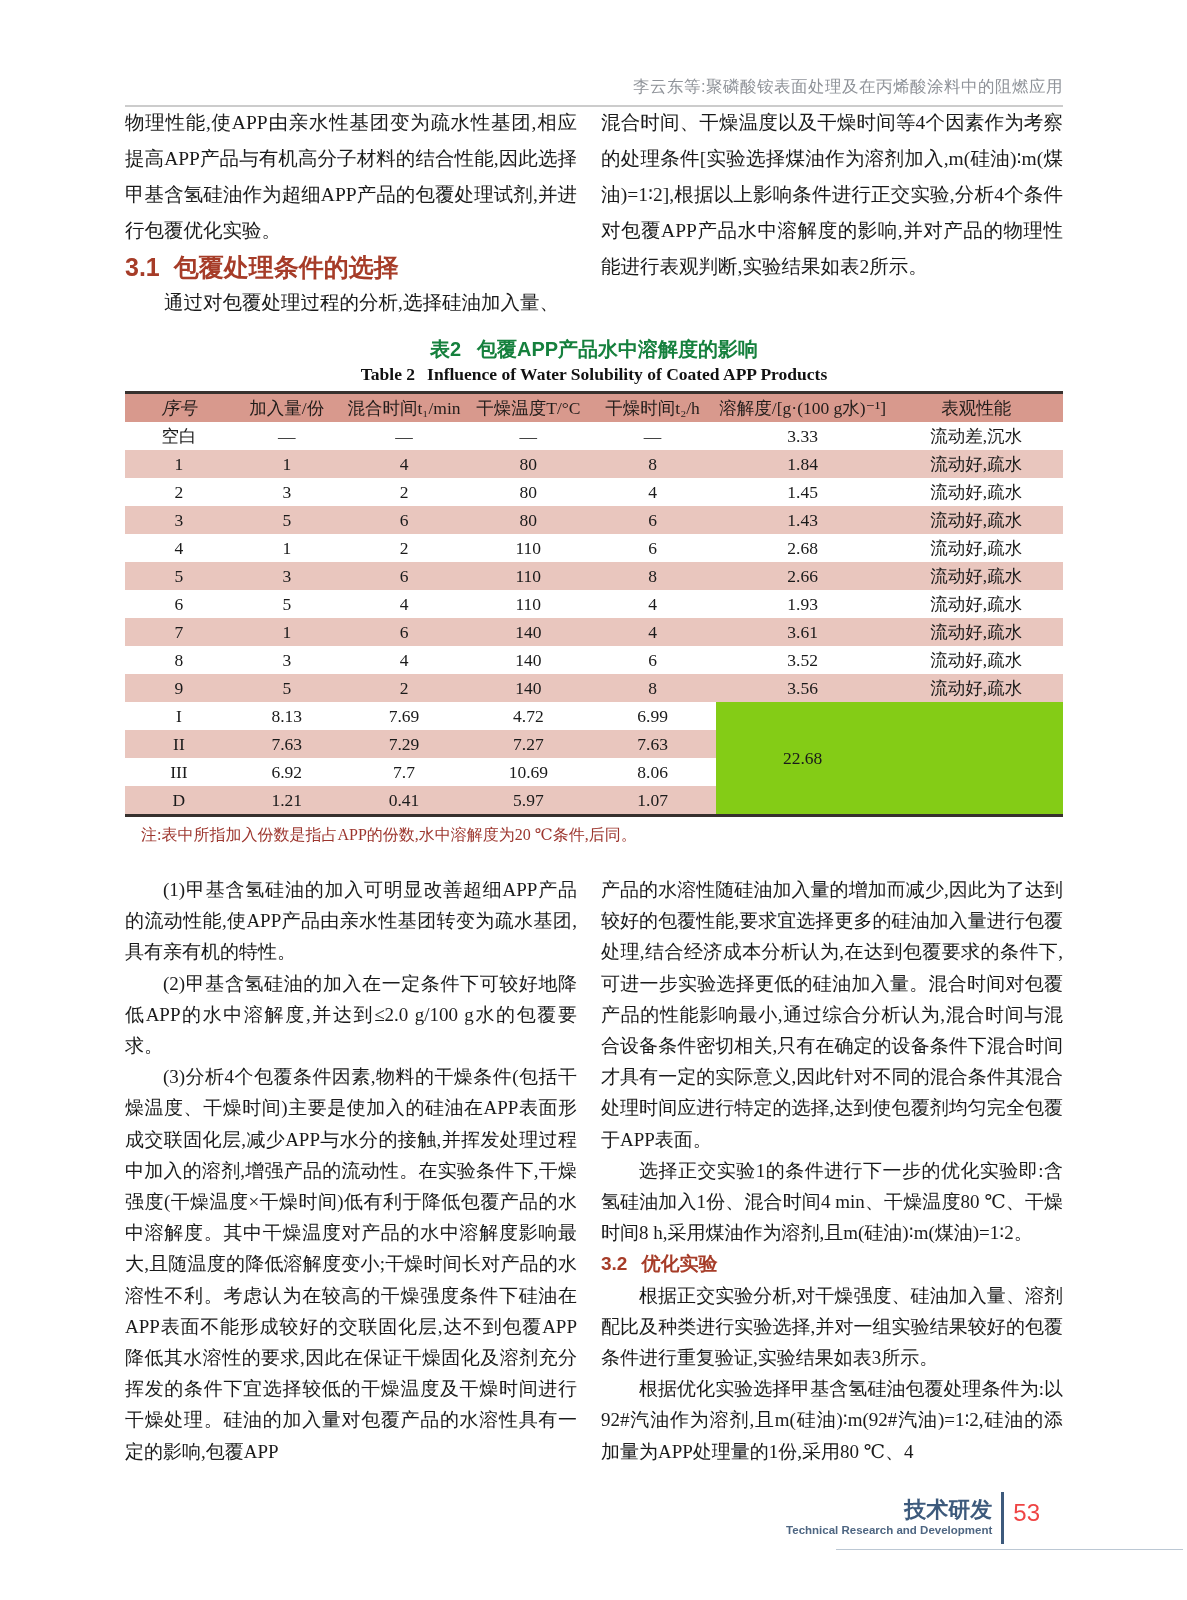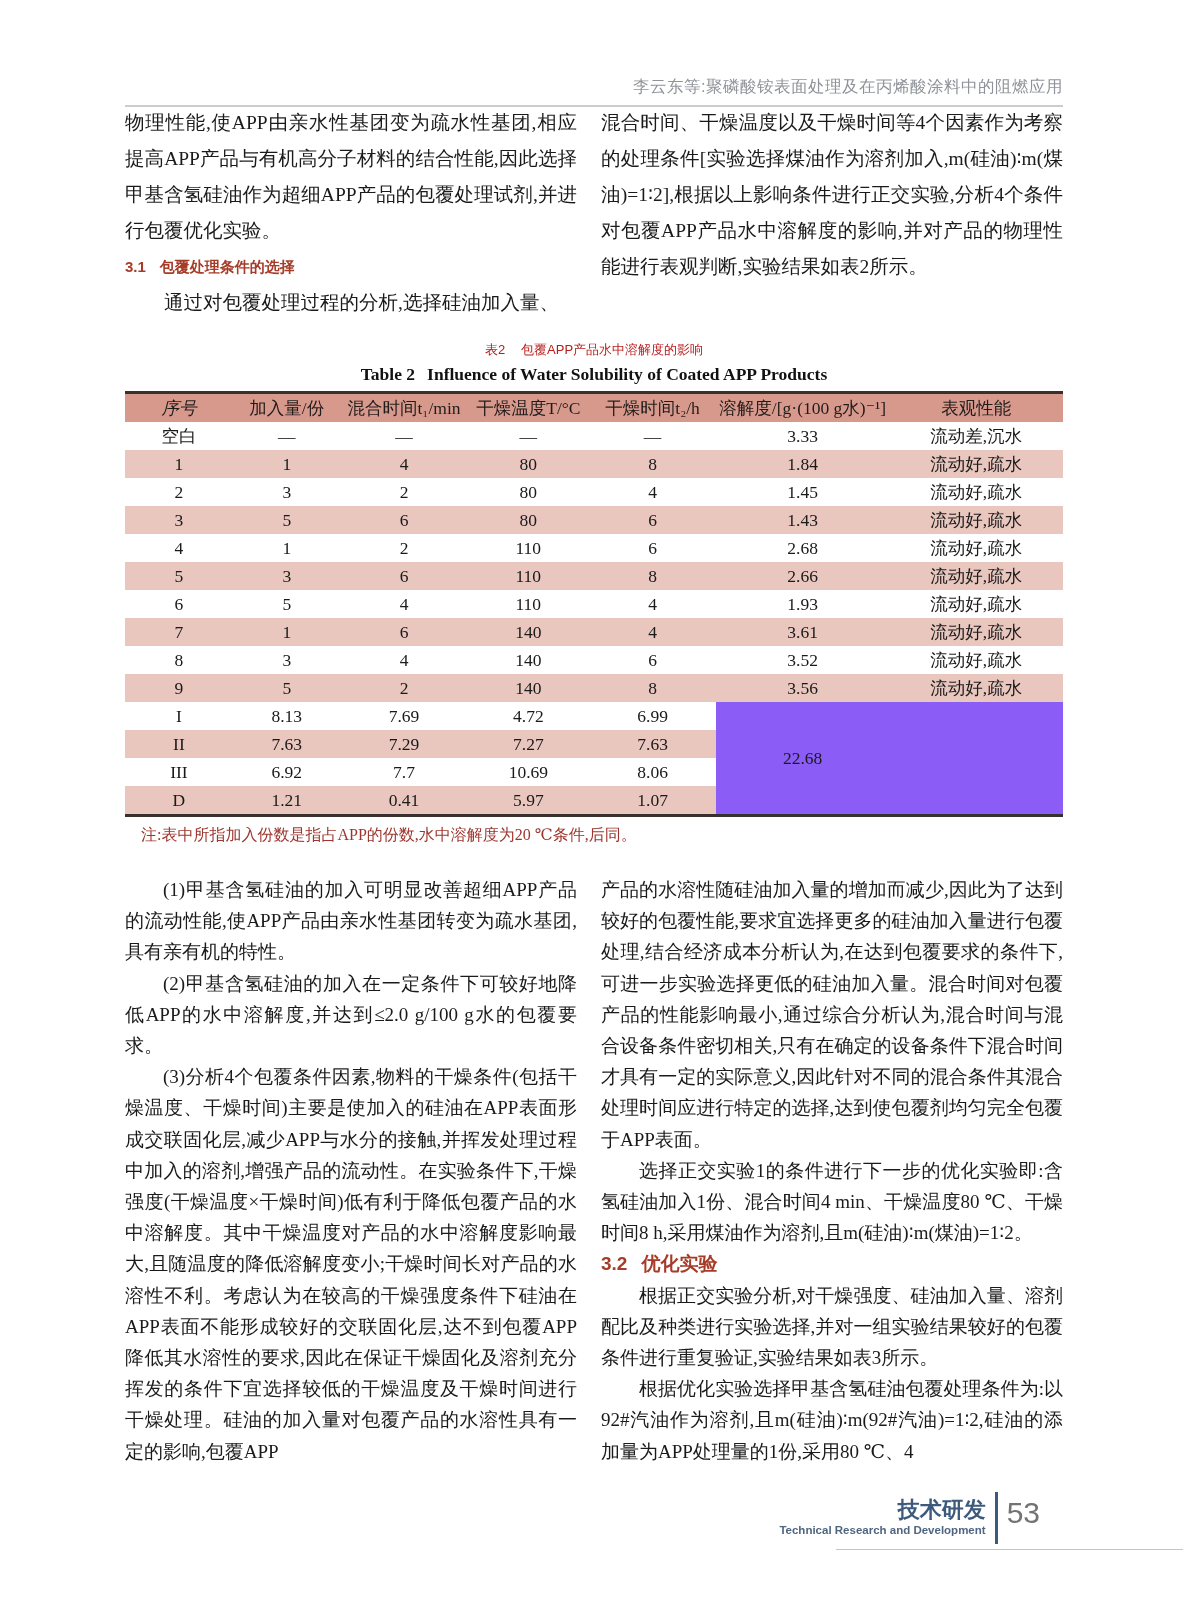--- a/index.html
+++ b/index.html
@@ -27,28 +27,28 @@
     position:absolute;top:105px;left:125px;width:938px;
     display:flex;gap:24px;
   }
   .top-cols .col{font-size:19.5px;line-height:36px;text-align:justify;}
   .col-l{flex:0 0 452px;}
   .col-r{flex:1;}
   p{margin:0;}
   .indent{text-indent:2em;}
   .sec-heading{
     font-family:"Liberation Sans","DejaVu Sans",sans-serif;
-    font-weight:bold;color:#a63c28;font-size:15px;line-height:36px;
+    font-weight:bold;color:#a63c28;font-size:25px;line-height:36px;
   }
   .sec-heading .num{margin-right:14px;}
   
   .table-block{position:absolute;top:337px;left:125px;width:938px;}
   .cap-zh{
-    text-align:center;font-weight:normal;font-size:13px;line-height:25px;
-    font-family:"Liberation Sans","DejaVu Sans",sans-serif;color:#b91c1c;
+    text-align:center;font-weight:bold;font-size:20px;line-height:25px;
+    font-family:"Liberation Sans","DejaVu Sans",sans-serif;color:#15803d;
   }
   .cap-zh .cap-label{margin-right:16px;}
   .cap-en{
     text-align:center;font-weight:bold;font-size:17.5px;line-height:24px;
     font-family:"Liberation Serif","DejaVu Serif",serif;color:#111;
   }
   .cap-en .cap-label{margin-right:12px;}
   table.t2{
     width:100%;border-collapse:collapse;margin-top:5px;
     border-top:3px solid #37302d;border-bottom:3px solid #37302d;
@@ -60,21 +60,21 @@
   }
   table.t2 thead th{background:#d8998d;color:#211c1a;}
   table.t2 th:nth-child(1){width:11.5%;font-style:italic;}
   table.t2 th:nth-child(2){width:11.5%;}
   table.t2 th:nth-child(3){width:13.5%;}
   table.t2 th:nth-child(4){width:13%;}
   table.t2 th:nth-child(5){width:13.5%;}
   table.t2 th:nth-child(6){width:18.5%;}
   table.t2 th:nth-child(7){width:18.5%;}
   table.t2 tr.stripe td{background:#e9c6be;}
-  table.t2 td.merged{background:#8b5cf6;}
+  table.t2 td.merged{background:#84cc16;}
   .table-note{
     margin-top:7px;font-size:16px;color:#9c352d;line-height:22px;
     font-family:"Liberation Serif","DejaVu Serif",serif;
     margin-left:16px;
   }
   
   .bottom-cols{
     position:absolute;top:874px;left:125px;width:938px;
     display:flex;gap:24px;
   }
@@ -83,21 +83,21 @@
   
   .footer{
     position:absolute;top:1492px;right:147px;
     display:flex;align-items:center;gap:9px;
     font-family:"Liberation Sans","DejaVu Sans",sans-serif;
   }
   .footer-text{text-align:right;}
   .footer-zh{font-size:22px;font-weight:bold;color:#3d5a7c;line-height:24px;}
   .footer-en{font-size:11.5px;font-weight:bold;color:#4e6682;line-height:16px;}
   .footer-bar{width:3px;height:52px;background:#3d5a7c;}
-  .footer-num{font-size:30px;color:#737373;padding-bottom:10px;}
+  .footer-num{font-size:24px;color:#ef4444;padding-bottom:10px;}
   .footer-rule{
     position:absolute;top:1549px;left:836px;width:347px;height:1px;
     background:#bcc8d4;
   }
 </style>
 </head>
 <body>
 
 <div class="page">
 

